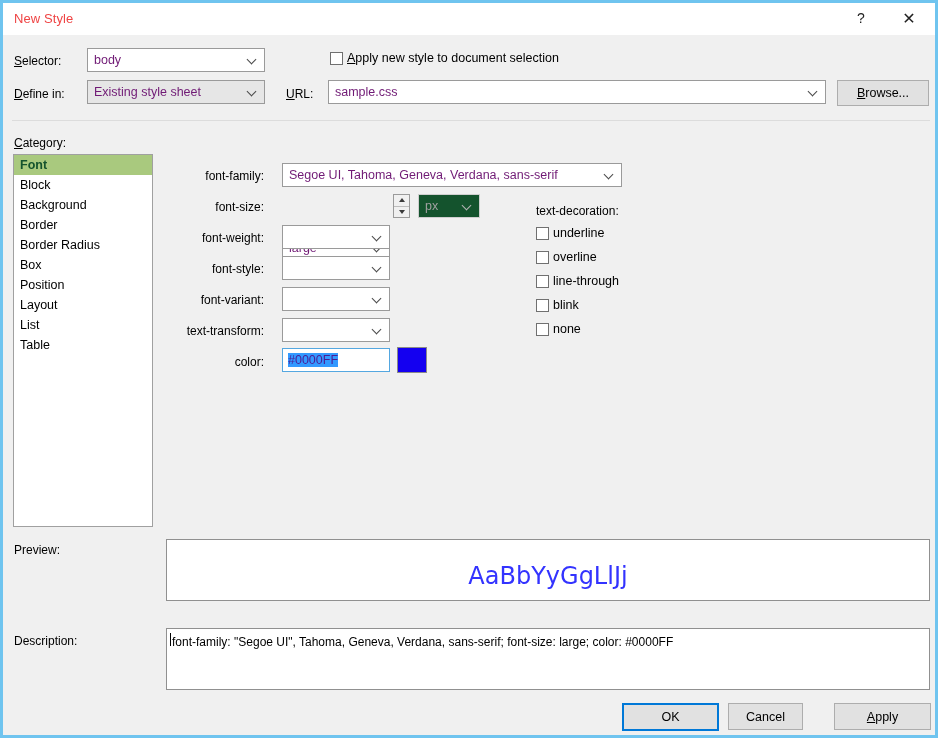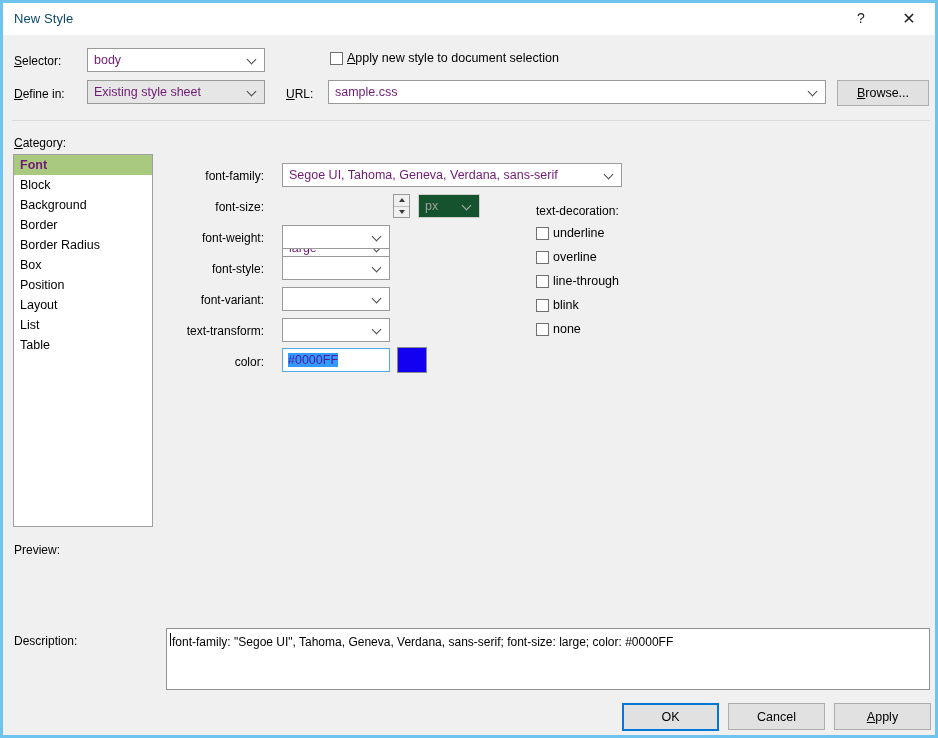--- a/index.html
+++ b/index.html
@@ -32,21 +32,21 @@
     width: 932px;
     height: 32px;
     background: #ffffff;
     box-sizing: border-box;
   }
   .titlebar-text {
     position: absolute;
     left: 11px;
     top: 8px;
     font-size: 13px;
-    color: #0c4a6e;
+    color: #ef4444;
     letter-spacing: .1px;
   }
   .title-btn {
     position: absolute;
     top: 0;
     width: 44px;
     height: 30px;
     background: transparent;
     border: none;
     cursor: default;
@@ -163,21 +163,21 @@
     font-size: 12.5px;
     line-height: 20px;
     height: 20px;
     padding: 0 6px;
     color: #000;
     cursor: default;
     white-space: nowrap;
   }
   .catitem.selected {
     background: #a9c97e;
-    color: #701a75;
+    color: #14532d;
     font-weight: bold;
   }
 
   
   .swatch {
     position: absolute;
     box-sizing: border-box;
     border: 1px solid #8a8a8a;
   }
   .colorcombo {
@@ -381,30 +381,33 @@
   <div class="cbrow" style="left:533px; top:295px;">
     <span class="cbox"></span>
     <span>blink</span>
   </div>
   <div class="cbrow" style="left:533px; top:319px;">
     <span class="cbox"></span>
     <span>none</span>
   </div>
 
   <div class="lbl" style="left:11px; top:540px;">Preview:</div>
+  <div class="panelbox" style="left:163px; top:536px; width:764px; height:62px;">
+    <div class="previewtext" style="color: rgb(51, 51, 255);">AaBbYyGgLlJj</div>
+  </div>
 
   <div class="lbl" style="left:11px; top:631px;">Description:</div>
   <div class="panelbox" style="left:163px; top:625px; width:764px; height:62px;">
     <div class="caret" style="left:3px; top:4px;"></div>
     <div class="desctext">font-family: "Segoe UI", Tahoma, Geneva, Verdana, sans-serif; font-size: large; color: #0000FF</div>
   </div>
 
   <button class="btn default" style="left:619px; top:700px; width:97px; height:27px;">
     <span>OK</span>
   </button>
-  <button class="btn" style="left:725px; top:700px; width:97px; height:27px;">
+  <button class="btn" style="left:725px; top:700px; width:75px; height:27px;">
     <span>Cancel</span>
   </button>
   <button class="btn" style="left:831px; top:700px; width:97px; height:27px;">
     <span><u>A</u>pply</span>
   </button>
 
 </div>
 
 </body></html>

